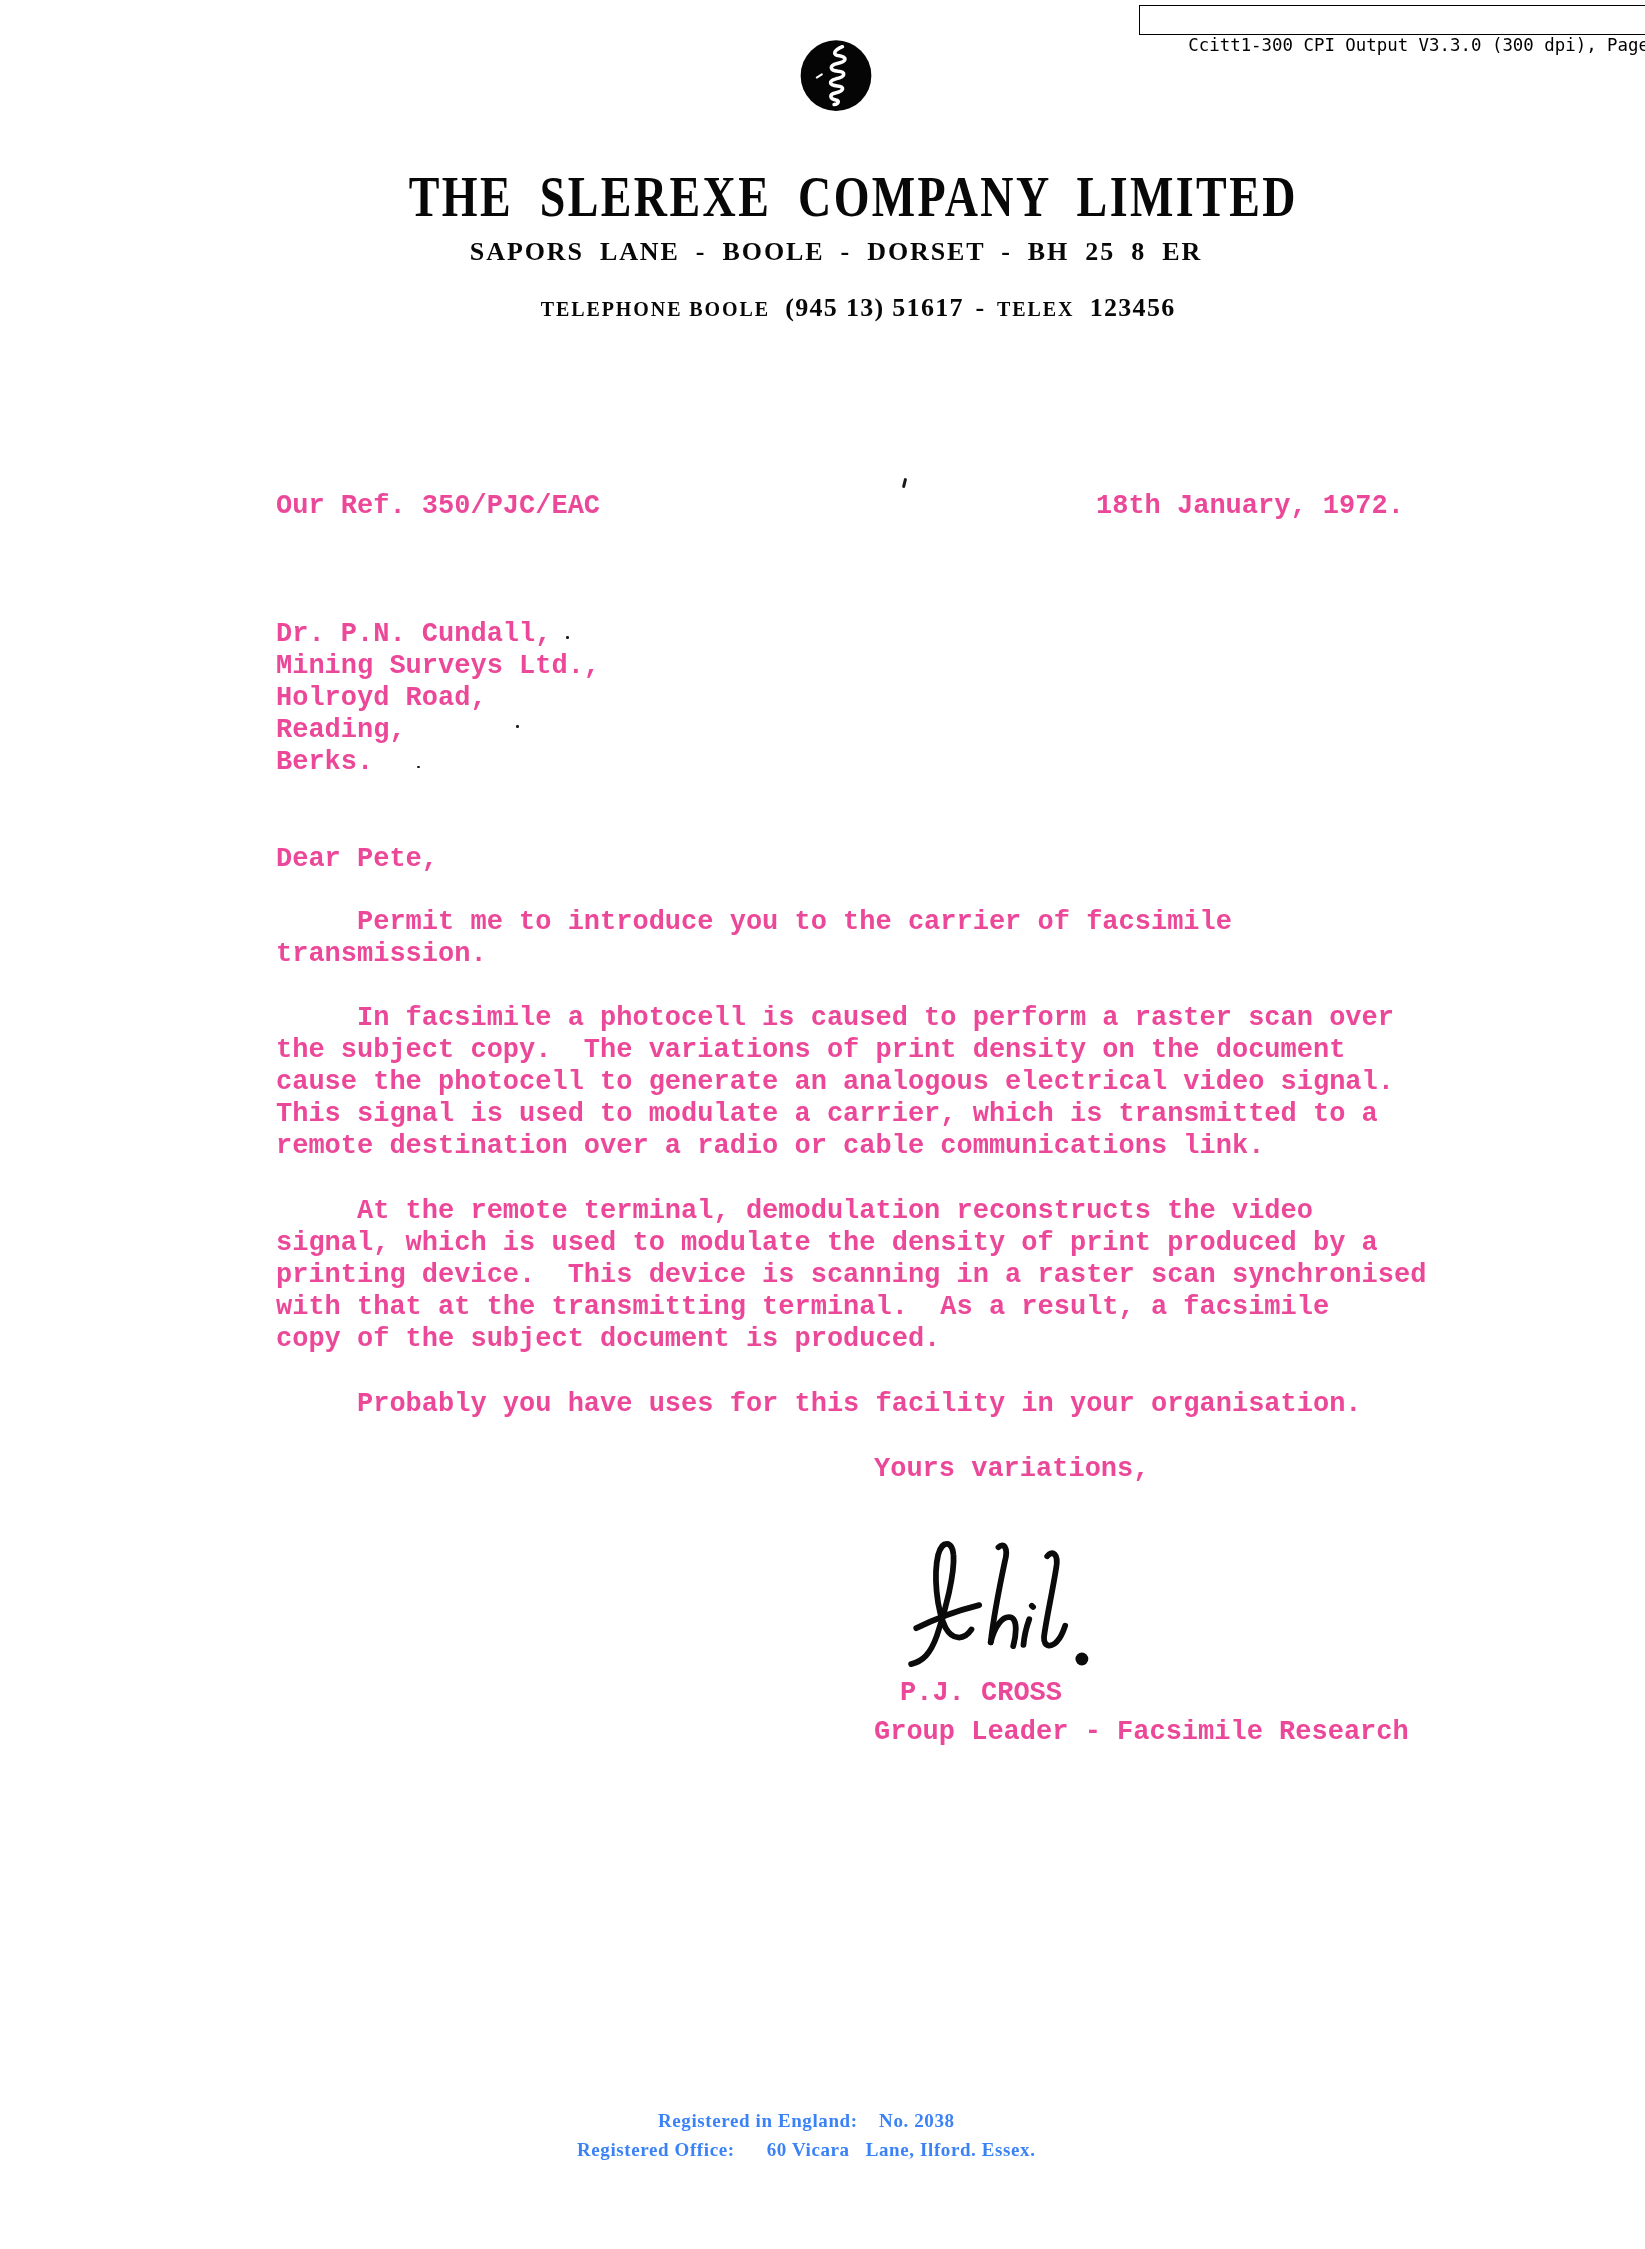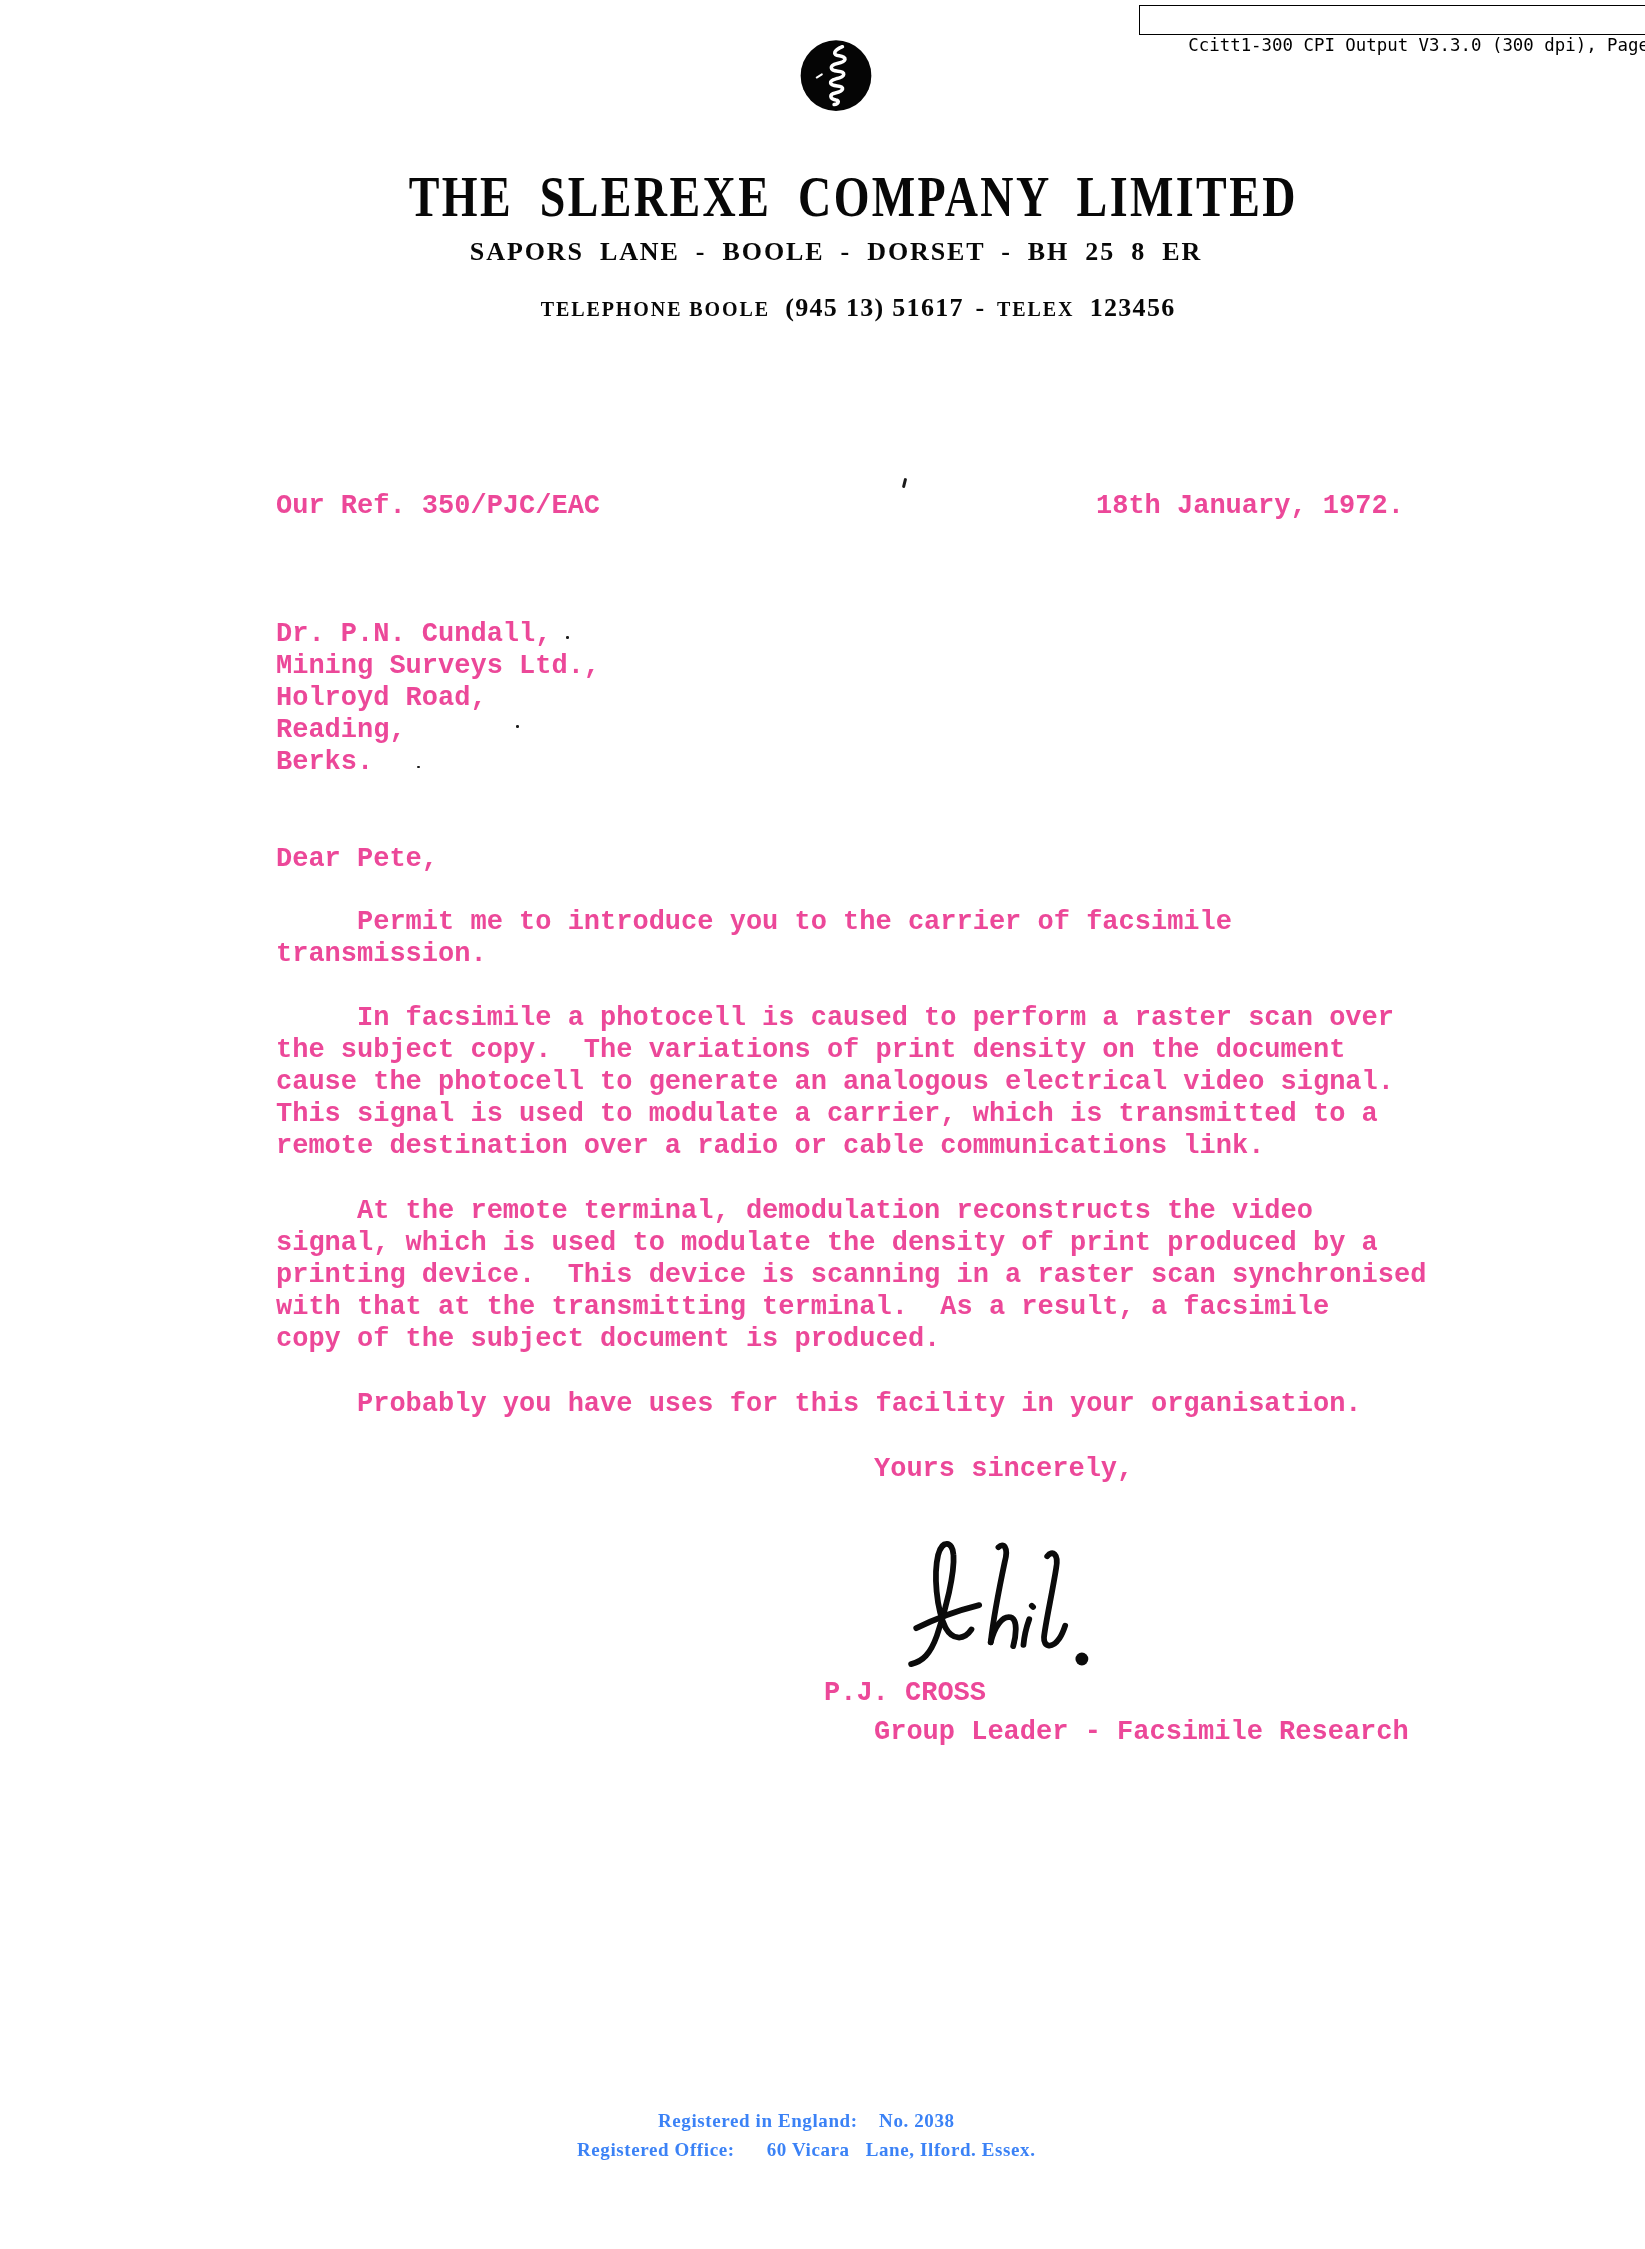--- a/index.html
+++ b/index.html
@@ -94,39 +94,39 @@
 cause the photocell to generate an analogous electrical video signal.
 This signal is used to modulate a carrier, which is transmitted to a
 remote destination over a radio or cable communications link.</div>
   <div class="mono" style="left:276px;top:1195px;">     At the remote terminal, demodulation reconstructs the video
 signal, which is used to modulate the density of print produced by a
 printing device.  This device is scanning in a raster scan synchronised
 with that at the transmitting terminal.  As a result, a facsimile
 copy of the subject document is produced.</div>
   <div class="mono" style="left:276px;top:1388px;">     Probably you have uses for this facility in your organisation.</div>
 
-  <div class="mono" style="left:874px;top:1453px;">Yours sincerely,</div>
+  <div class="mono" style="left:874px;top:1453px;">Yours variations,</div>
 
   <div style="position:absolute;left:897px;top:1533px;">
     <span class="sr">Phil.</span>
     <svg width="199" height="148" viewBox="0 0 310 230" aria-hidden="true">
       <g fill="none" stroke="#0b0b0b" stroke-width="9" stroke-linecap="round" stroke-linejoin="round">
         <path d="M22,204 C40,200 52,188 62,160 C76,120 90,62 88,34 C87,12 70,10 64,34 C57,64 61,118 76,148 C86,166 104,168 116,150"></path>
         <path d="M30,148 C62,132 96,120 128,112"></path>
         <path d="M158,22 C166,14 174,22 168,44 C160,82 150,134 146,170"></path>
         <path d="M146,170 C152,146 164,128 177,131 C188,134 186,158 181,176"></path>
         <path d="M206,134 C201,148 198,162 197,174"></path>
         <path d="M210,113 l2,2"></path>
         <path d="M234,36 C242,26 252,32 248,54 C242,92 231,142 229,162 C228,178 242,180 253,164 C257,158 260,150 262,144"></path>
       </g>
       <circle cx="288" cy="196" r="10" fill="#0b0b0b"></circle>
     </svg>
   </div>
 
-  <div class="mono" style="left:824px;top:1677px;">P.J. CROSS</div>
+  <div class="mono" style="left:900px;top:1677px;">P.J. CROSS</div>
   <div class="mono" style="left:874px;top:1716px;">Group Leader - Facsimile Research</div>
 
   <div class="footer-line serif" style="left:658px;top:2110px;">Registered in England:    No. 2038</div>
   <div class="footer-line serif" style="left:577px;top:2139px;">Registered Office:      60 Vicara   Lane, Ilford. Essex.</div>
 
   <div class="artifact" style="left:903px;top:478px;width:2.6px;height:10.3px;transform:rotate(14deg);"></div>
   <div class="artifact" style="left:566px;top:636px;width:3.2px;height:2.6px;"></div>
   <div class="artifact" style="left:516px;top:725px;width:2.6px;height:2.6px;"></div>
   <div class="artifact" style="left:417px;top:766px;width:2.6px;height:1.9px;"></div>
 

